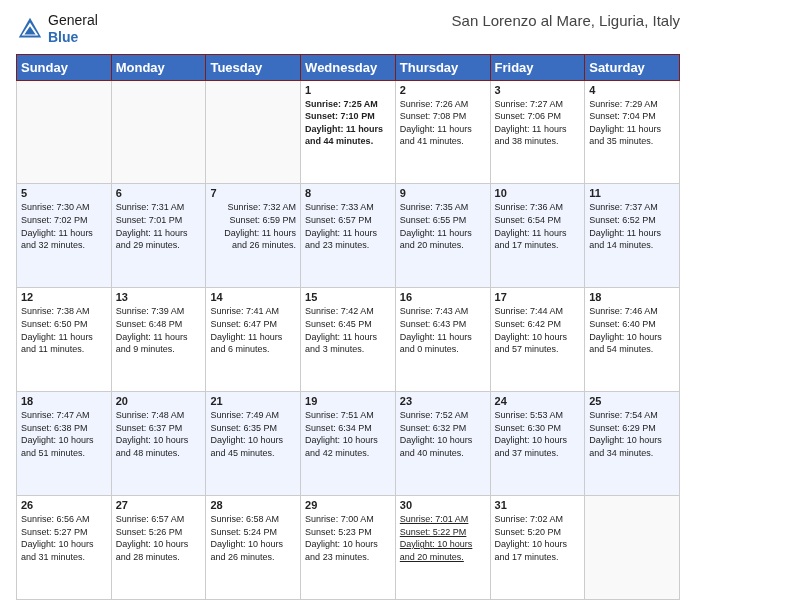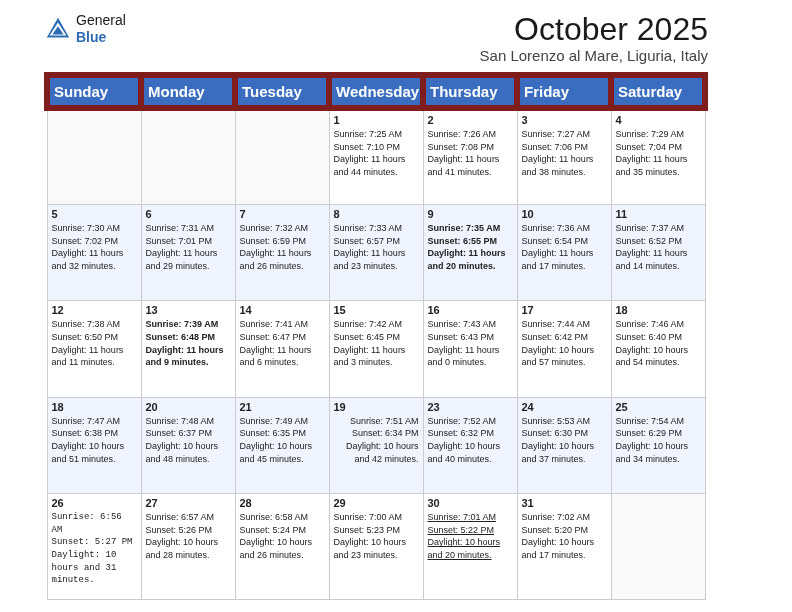--- a/index.html
+++ b/index.html
@@ -9,21 +9,20 @@
       background: #fff;
       font-family: Arial, sans-serif;
       overflow: hidden;
     }
     .page {
       width: 696px;
       height: 612px;
       padding: 12px 16px;
       display: flex;
       flex-direction: column;
-      margin-left: 28px;
     }
     .header {
       display: flex;
       justify-content: space-between;
       align-items: flex-start;
       margin-bottom: 8px;
     }
     .logo {
       display: flex;
       align-items: center;
@@ -59,25 +58,25 @@
     .calendar {
       flex: 1;
       border: 1px solid #ccc;
       border-collapse: collapse;
       width: 100%;
       table-layout: fixed;
     }
     .calendar th {
       background-color: #3a6dbf;
       color: #fff;
-      font-size: 15px;
+      font-size: 13px;
       font-weight: bold;
       padding: 5px 4px;
       text-align: left;
-      border: 6px solid #7f1d1d;
+      border: 1px solid #7f1d1d;
     }
     .calendar td {
       border: 1px solid #ccc;
       vertical-align: top;
       padding: 3px 4px;
       font-size: 9.5px;
       color: #222;
       background: #fff;
       height: 88px;
     }
@@ -109,21 +108,20 @@
         <polygon points="15,3 27,24 3,24" fill="#2d6bb5"></polygon>
         <polygon points="15,8 24,22 6,22" fill="#fff"></polygon>
         <polygon points="15,12 21,21 9,21" fill="#2d6bb5"></polygon>
       </svg>
       <div class="logo-text">
         <span class="general">General</span>
         <span class="blue">Blue</span>
       </div>
     </div>
     <div class="title-block">
-      <div class="month-title">October 2025</div>
       <div class="location">San Lorenzo al Mare, Liguria, Italy</div>
     </div>
   </div>
 
   <table class="calendar">
     <thead>
       <tr>
         <th>Sunday</th>
         <th>Monday</th>
         <th>Tuesday</th>
@@ -133,21 +131,21 @@
         <th>Saturday</th>
       </tr>
     </thead>
     <tbody id="calendar-body">
     <tr>
           <td class="empty"></td>
           <td class="empty"></td>
           <td class="empty"></td>
           <td>
             <span class="day-num">1</span>
-            <div class="cell-text" style="white-space: pre-line;">Sunrise: 7:25 AM
+            <div class="cell-text" style="white-space: pre-line; font-weight: bold;">Sunrise: 7:25 AM
 Sunset: 7:10 PM
 Daylight: 11 hours and 44 minutes.</div>
           </td>
           <td>
             <span class="day-num">2</span>
             <div class="cell-text" style="white-space: pre-line;">Sunrise: 7:26 AM
 Sunset: 7:08 PM
 Daylight: 11 hours and 41 minutes.</div>
           </td>
           <td>
@@ -171,33 +169,33 @@
 Daylight: 11 hours and 32 minutes.</div>
           </td>
           <td>
             <span class="day-num">6</span>
             <div class="cell-text" style="white-space: pre-line;">Sunrise: 7:31 AM
 Sunset: 7:01 PM
 Daylight: 11 hours and 29 minutes.</div>
           </td>
           <td>
             <span class="day-num">7</span>
-            <div class="cell-text" style="white-space: pre-line;">Sunrise: 7:32 AM
+            <div class="cell-text" style="white-space: pre-line; text-align: right;">Sunrise: 7:32 AM
 Sunset: 6:59 PM
 Daylight: 11 hours and 26 minutes.</div>
           </td>
           <td>
             <span class="day-num">8</span>
             <div class="cell-text" style="white-space: pre-line;">Sunrise: 7:33 AM
 Sunset: 6:57 PM
 Daylight: 11 hours and 23 minutes.</div>
           </td>
           <td>
             <span class="day-num">9</span>
-            <div class="cell-text" style="white-space: pre-line; font-weight: bold;">Sunrise: 7:35 AM
+            <div class="cell-text" style="white-space: pre-line;">Sunrise: 7:35 AM
 Sunset: 6:55 PM
 Daylight: 11 hours and 20 minutes.</div>
           </td>
           <td>
             <span class="day-num">10</span>
             <div class="cell-text" style="white-space: pre-line;">Sunrise: 7:36 AM
 Sunset: 6:54 PM
 Daylight: 11 hours and 17 minutes.</div>
           </td>
           <td>
@@ -209,21 +207,21 @@
         </tr>
         <tr>
           <td>
             <span class="day-num">12</span>
             <div class="cell-text" style="white-space: pre-line;">Sunrise: 7:38 AM
 Sunset: 6:50 PM
 Daylight: 11 hours and 11 minutes.</div>
           </td>
           <td>
             <span class="day-num">13</span>
-            <div class="cell-text" style="white-space: pre-line; font-weight: bold;">Sunrise: 7:39 AM
+            <div class="cell-text" style="white-space: pre-line;">Sunrise: 7:39 AM
 Sunset: 6:48 PM
 Daylight: 11 hours and 9 minutes.</div>
           </td>
           <td>
             <span class="day-num">14</span>
             <div class="cell-text" style="white-space: pre-line;">Sunrise: 7:41 AM
 Sunset: 6:47 PM
 Daylight: 11 hours and 6 minutes.</div>
           </td>
           <td>
@@ -265,21 +263,21 @@
 Daylight: 10 hours and 48 minutes.</div>
           </td>
           <td>
             <span class="day-num">21</span>
             <div class="cell-text" style="white-space: pre-line;">Sunrise: 7:49 AM
 Sunset: 6:35 PM
 Daylight: 10 hours and 45 minutes.</div>
           </td>
           <td>
             <span class="day-num">19</span>
-            <div class="cell-text" style="white-space: pre-line; text-align: right;">Sunrise: 7:51 AM
+            <div class="cell-text" style="white-space: pre-line;">Sunrise: 7:51 AM
 Sunset: 6:34 PM
 Daylight: 10 hours and 42 minutes.</div>
           </td>
           <td>
             <span class="day-num">23</span>
             <div class="cell-text" style="white-space: pre-line;">Sunrise: 7:52 AM
 Sunset: 6:32 PM
 Daylight: 10 hours and 40 minutes.</div>
           </td>
           <td>
@@ -291,21 +289,21 @@
           <td>
             <span class="day-num">25</span>
             <div class="cell-text" style="white-space: pre-line;">Sunrise: 7:54 AM
 Sunset: 6:29 PM
 Daylight: 10 hours and 34 minutes.</div>
           </td>
         </tr>
         <tr>
           <td>
             <span class="day-num">26</span>
-            <div class="cell-text" style="white-space: pre-line; font-family: Liberation Mono, monospace;">Sunrise: 6:56 AM
+            <div class="cell-text" style="white-space: pre-line;">Sunrise: 6:56 AM
 Sunset: 5:27 PM
 Daylight: 10 hours and 31 minutes.</div>
           </td>
           <td>
             <span class="day-num">27</span>
             <div class="cell-text" style="white-space: pre-line;">Sunrise: 6:57 AM
 Sunset: 5:26 PM
 Daylight: 10 hours and 28 minutes.</div>
           </td>
           <td>

